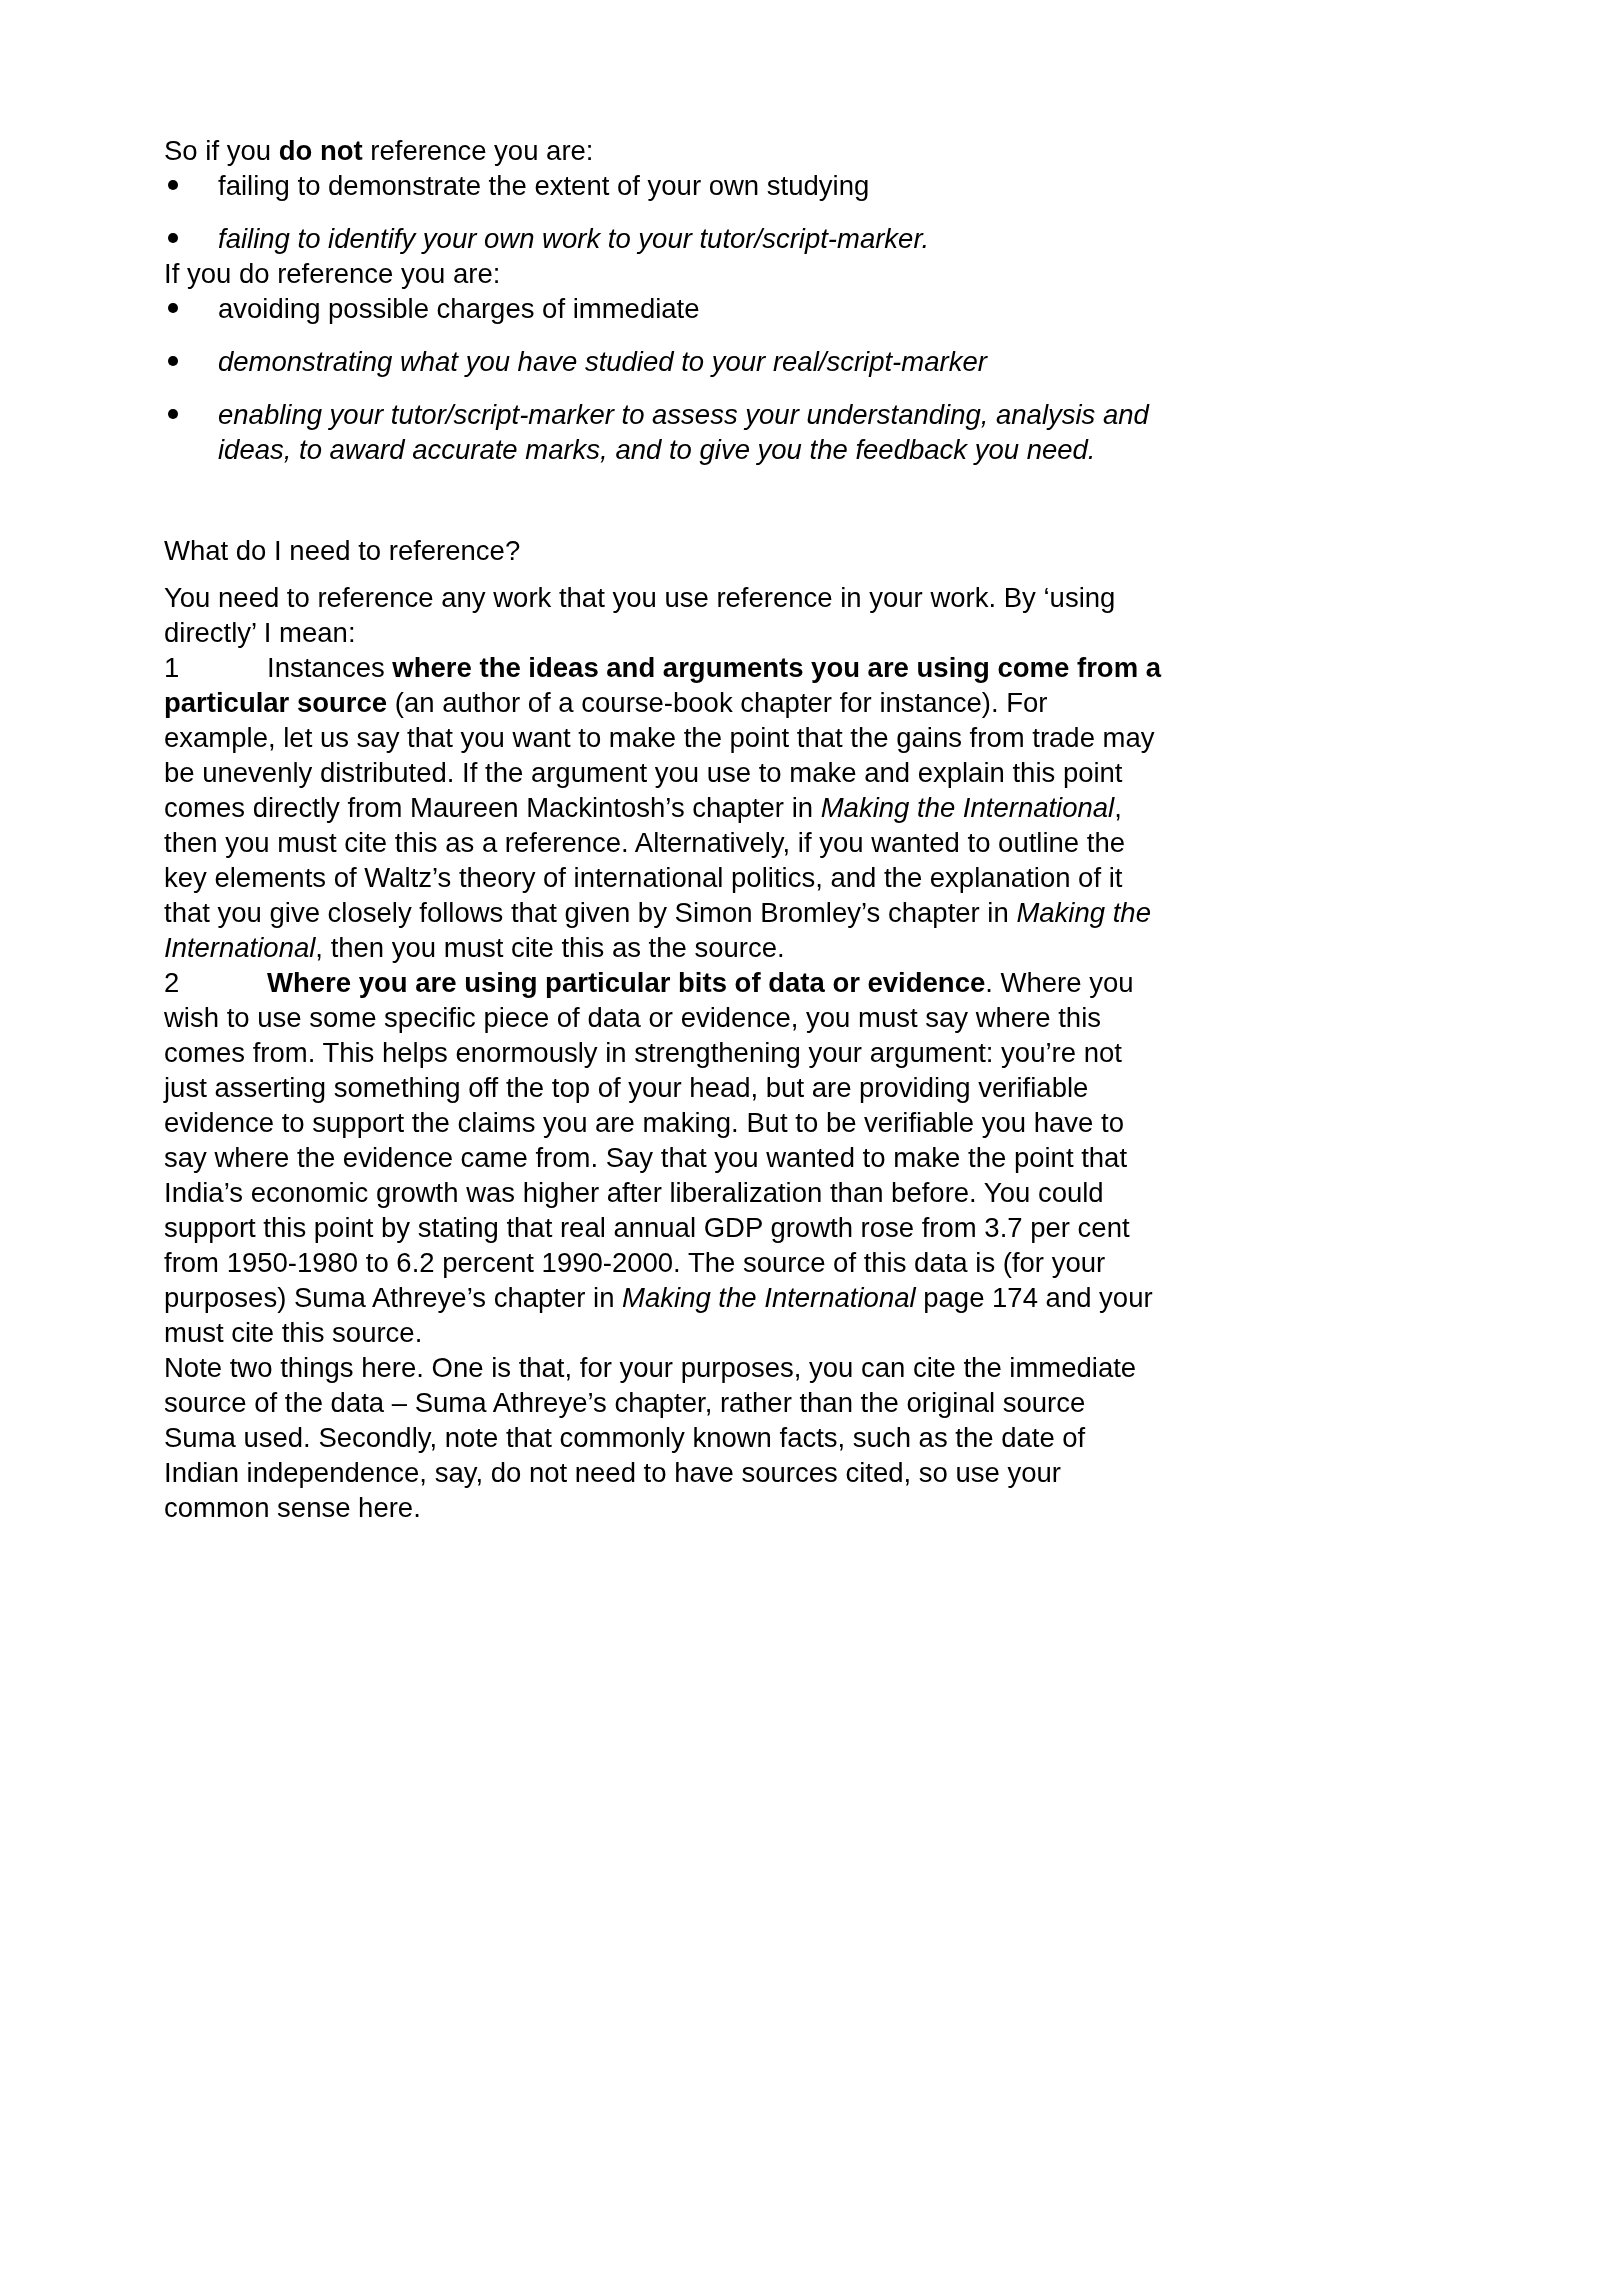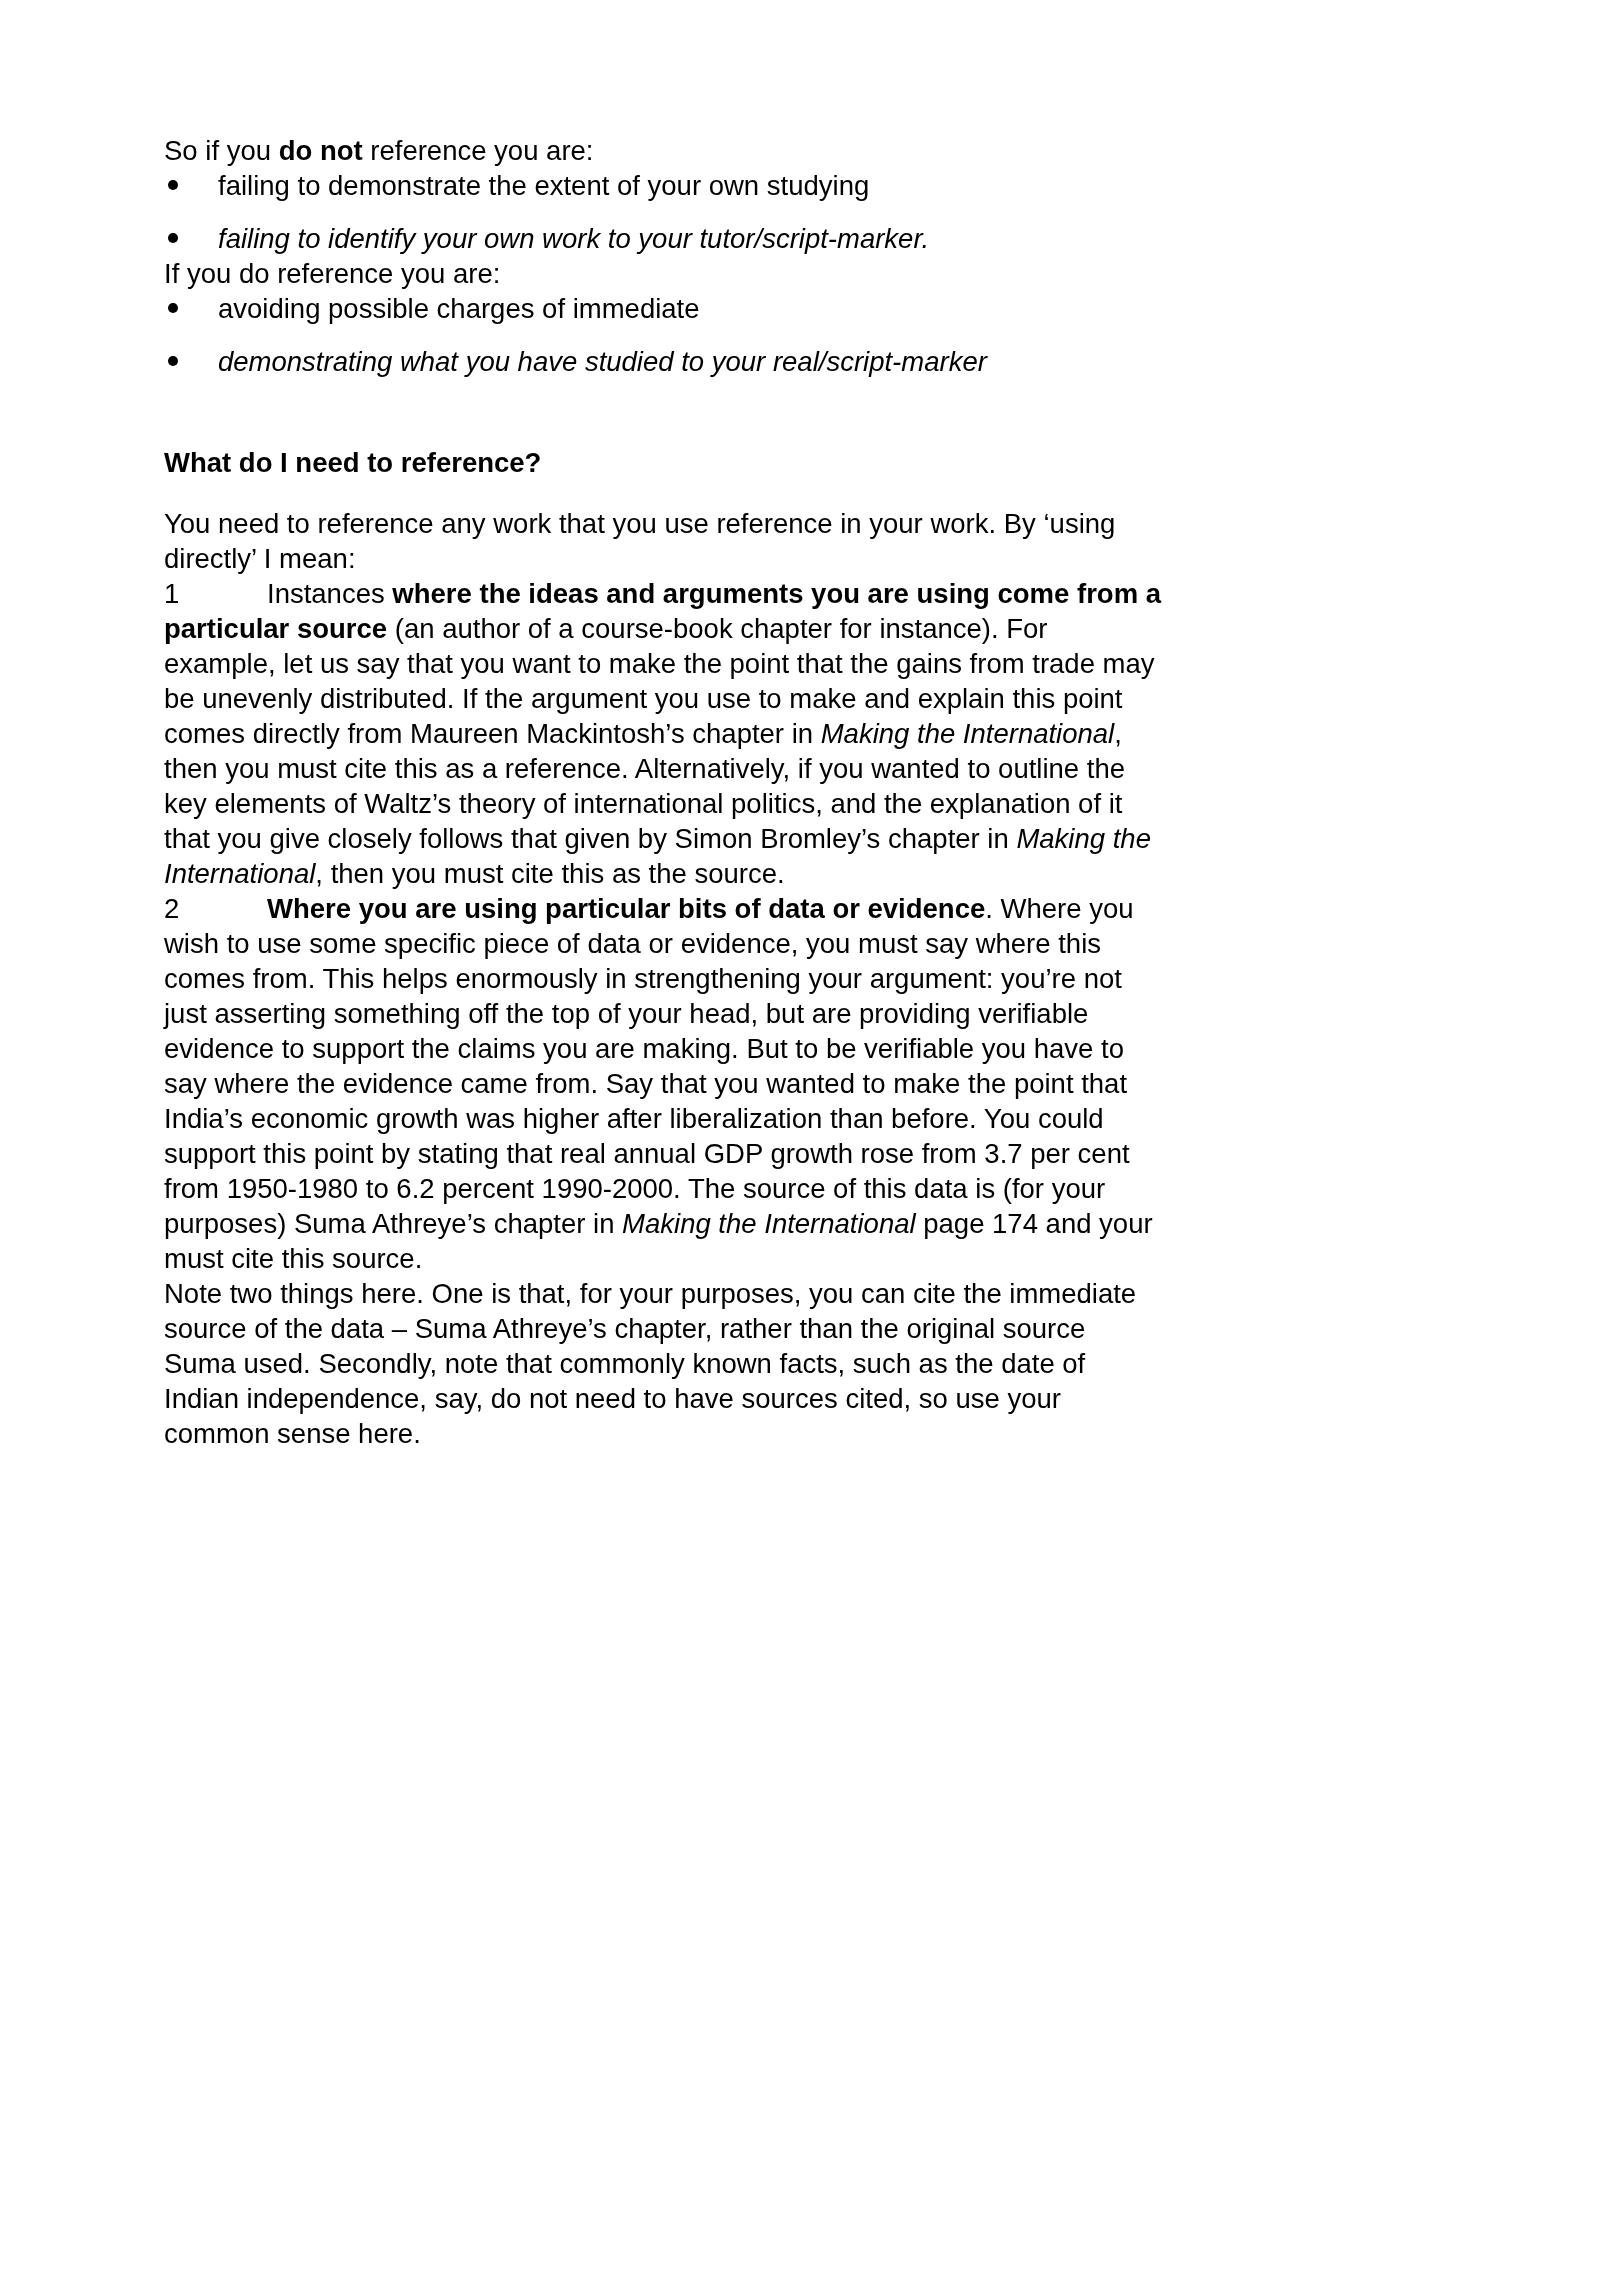--- a/index.html
+++ b/index.html
@@ -39,22 +39,22 @@
     position: absolute;
     left: 3.9px;
     top: 12.4px;
     width: 9.8px;
     height: 9.8px;
     background: #000000;
     border-radius: 50%;
   }
   .lead-gap { margin-top: 16.4px; }
   .heading {
-    margin: 66px 0 26px 0;
-    font-weight: bold;
+    margin: 66px 0 12px 0;
+    font-weight: normal;
     font-size: 27.5px;
     line-height: 35px;
   }
   .point-1 { margin-top: 55px; }
   .point-2 { margin-top: 47px; }
   .note-para { margin-top: 19px; }
   .pnum {
     display: inline-block;
     width: 103px;
   }
@@ -90,20 +90,24 @@
     <p class="para lead-gap"><span>If you </span><span style="font-weight: normal;">do</span><span> reference you are:</span></p>
     <ul class="bullets">
       <li>
         <span class="dot"></span>
         <span>avoiding possible charges of immediate</span>
       </li>
       <li>
         <span class="dot"></span>
         <span>demonstrating what you have studied to your real/script-marker</span>
       </li>
+      <li>
+        <span class="dot"></span>
+        <span>enabling your tutor/script-marker to assess your understanding, analysis and ideas, to award accurate marks, and to give you the feedback you need.</span>
+      </li>
     </ul>
 
     <h2 class="heading">What do I need to reference?</h2>
 
     <p class="para">You need to reference any work that you use reference in your work. By ‘using directly’ I mean:</p>
 
     <p class="para point-1"><span class="pnum">1</span><span><span>Instances </span><span style="font-weight: bold;">where the ideas and arguments you are using come from a particular source</span><span> (an author of a course-book chapter for instance). For example, let us say that you want to make the point that the gains from trade may be unevenly distributed. If the argument you use to make and explain this point comes directly from Maureen Mackintosh’s chapter in </span><span style="font-style: italic;">Making the International</span><span>, then you must cite this as a reference. Alternatively, if you wanted to outline the key elements of Waltz’s theory of international politics, and the explanation of it that you give closely follows that given by Simon Bromley’s chapter in </span><span style="font-style: italic;">Making the International</span><span>, then you must cite this as the source.</span></span></p>
 
     <p class="para point-2"><span class="pnum">2</span><span><span style="font-weight: bold;">Where you are using particular bits of data or evidence</span><span>. Where you wish to use some specific piece of data or evidence, you must say where this comes from. This helps enormously in strengthening your argument: you’re not just asserting something off the top of your head, but are providing verifiable evidence to support the claims you are making. But to be verifiable you have to say where the evidence came from. Say that you wanted to make the point that India’s economic growth was higher after liberalization than before. You could support this point by stating that real annual GDP growth rose from 3.7 per cent from 1950-1980 to 6.2 percent 1990-2000. The source of this data is (for your purposes) Suma Athreye’s chapter in </span><span style="font-style: italic;">Making the International</span><span> page 174 and your must cite this source.</span></span></p>
 

